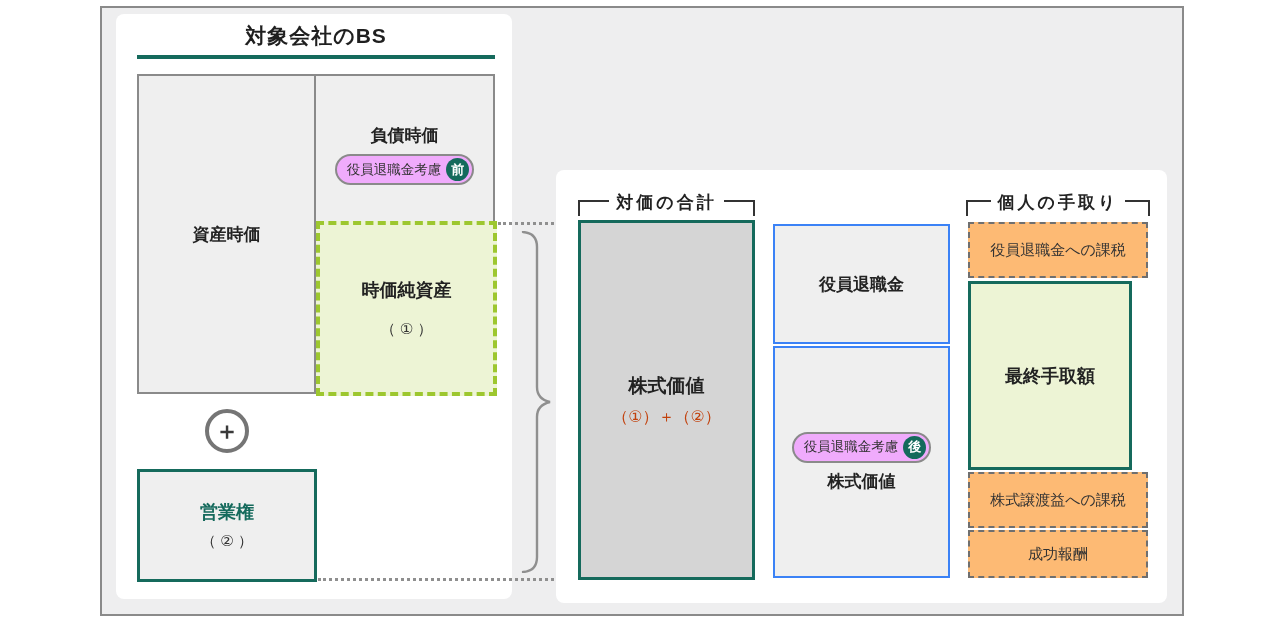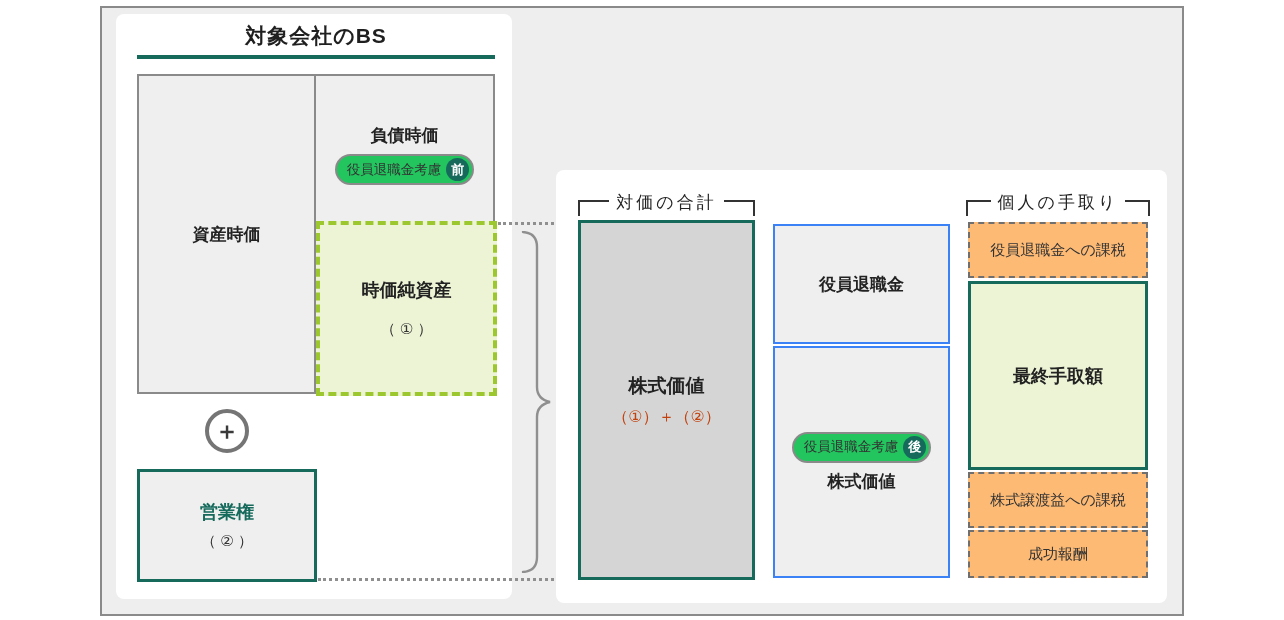--- a/index.html
+++ b/index.html
@@ -24,21 +24,21 @@
   .title-rule { left:137px; top:55px; width:358px; height:4px; background:#156a5c; }
 
   .bs-box { left:137px; top:74px; width:358px; height:320px;
             background:#efefef; border:2px solid #8a8a8a; display:flex; }
   .bs-left  { width:177px; border-right:2px solid #8a8a8a;
               display:flex; align-items:center; justify-content:center;
               font-size:17px; font-weight:bold; }
   .bs-right { flex:1; display:flex; flex-direction:column; align-items:center; padding-top:48px; }
   .liability-label { font-size:17px; font-weight:bold; margin-bottom:7px; }
 
-  .pill { display:inline-flex; align-items:center; gap:5px; background:#22c55e;
+  .pill { display:inline-flex; align-items:center; gap:5px; background:#f0abfc;
           border:2px solid #8a8a8a; border-radius:999px; padding:2px 3px 2px 10px;
           font-size:13.5px; color:#333; white-space:nowrap; }
   .pill-mark { width:23px; height:23px; border-radius:50%; background:#156a5c; color:#fff;
                font-size:13px; font-weight:bold; display:flex; align-items:center; justify-content:center; }
 
   .net-asset-box { left:316px; top:221px; width:181px; height:175px;
                    border:4px dashed #9dc72f; background:#edf4d5;
                    display:flex; flex-direction:column; align-items:center; justify-content:center; gap:18px; }
   .net-asset-label { font-size:18px; font-weight:bold; }
   .sub-text { font-size:15px; color:#333; }
@@ -56,21 +56,21 @@
   .dotted { border-top:3px dotted #8f8f8f; height:0; }
   .dotted-top    { left:498px; top:222px; width:80px; }
   .dotted-bottom { left:318px; top:578px; width:260px; }
   .brace-svg { left:516px; top:231px; }
 
   
   .col-header { display:flex; align-items:flex-start; height:26px; }
   .bracket { flex:1; height:16px; border-top:2px solid #333; margin-top:9px; }
   .bracket-l { border-left:2px solid #333; }
   .bracket-r { border-right:2px solid #333; }
-  .col-header-text { font-size:17px; font-weight:normal; white-space:nowrap; padding:0 7px; letter-spacing:3px;text-align:center; }
+  .col-header-text { font-size:17px; font-weight:bold; white-space:nowrap; padding:0 7px; letter-spacing:3px;text-align:center; }
   .col-header-text.tight { letter-spacing:1px; padding:0 3px; }
 
   .header-total    { left:578px; top:191px; width:177px; }
   .header-payment  { left:768px; top:191px; width:184px; }
   .header-takehome { left:966px; top:191px; width:184px; }
 
   
   .total-box { left:578px; top:220px; width:177px; height:360px;
                background:#d5d5d5; border:3px solid #156a5c;
                display:flex; flex-direction:column; align-items:center; justify-content:center; gap:8px; }
@@ -82,21 +82,21 @@
               display:flex; flex-direction:column; align-items:center; justify-content:center; }
   .retirement-box { left:773px; top:224px; width:177px; height:120px; }
   .share-box      { left:773px; top:346px; width:177px; height:232px; gap:7px; }
   .box-label-bold { font-size:17px; font-weight:bold; }
 
   
   .dashed-box { background:#fdba74; border:2px dashed #6f6f6f;
                 display:flex; align-items:center; justify-content:center;
                 font-size:15px; color:#333; text-align:center; }
   .tax-retirement { left:968px; top:222px; width:180px; height:56px; }
-  .final-box      { left:968px; top:281px; width:180px; height:189px;
+  .final-box      { left:968px; top:281px; width:164px; height:189px;
                     background:#edf4d5; border:3px solid #156a5c;
                     display:flex; align-items:center; justify-content:center; }
   .final-label { font-size:18px; font-weight:bold; }
   .tax-gain  { left:968px; top:472px; width:180px; height:56px; }
   .fee-box   { left:968px; top:530px; width:180px; height:48px; }
 </style>
 </head>
 <body>
 
 <div class="canvas">

